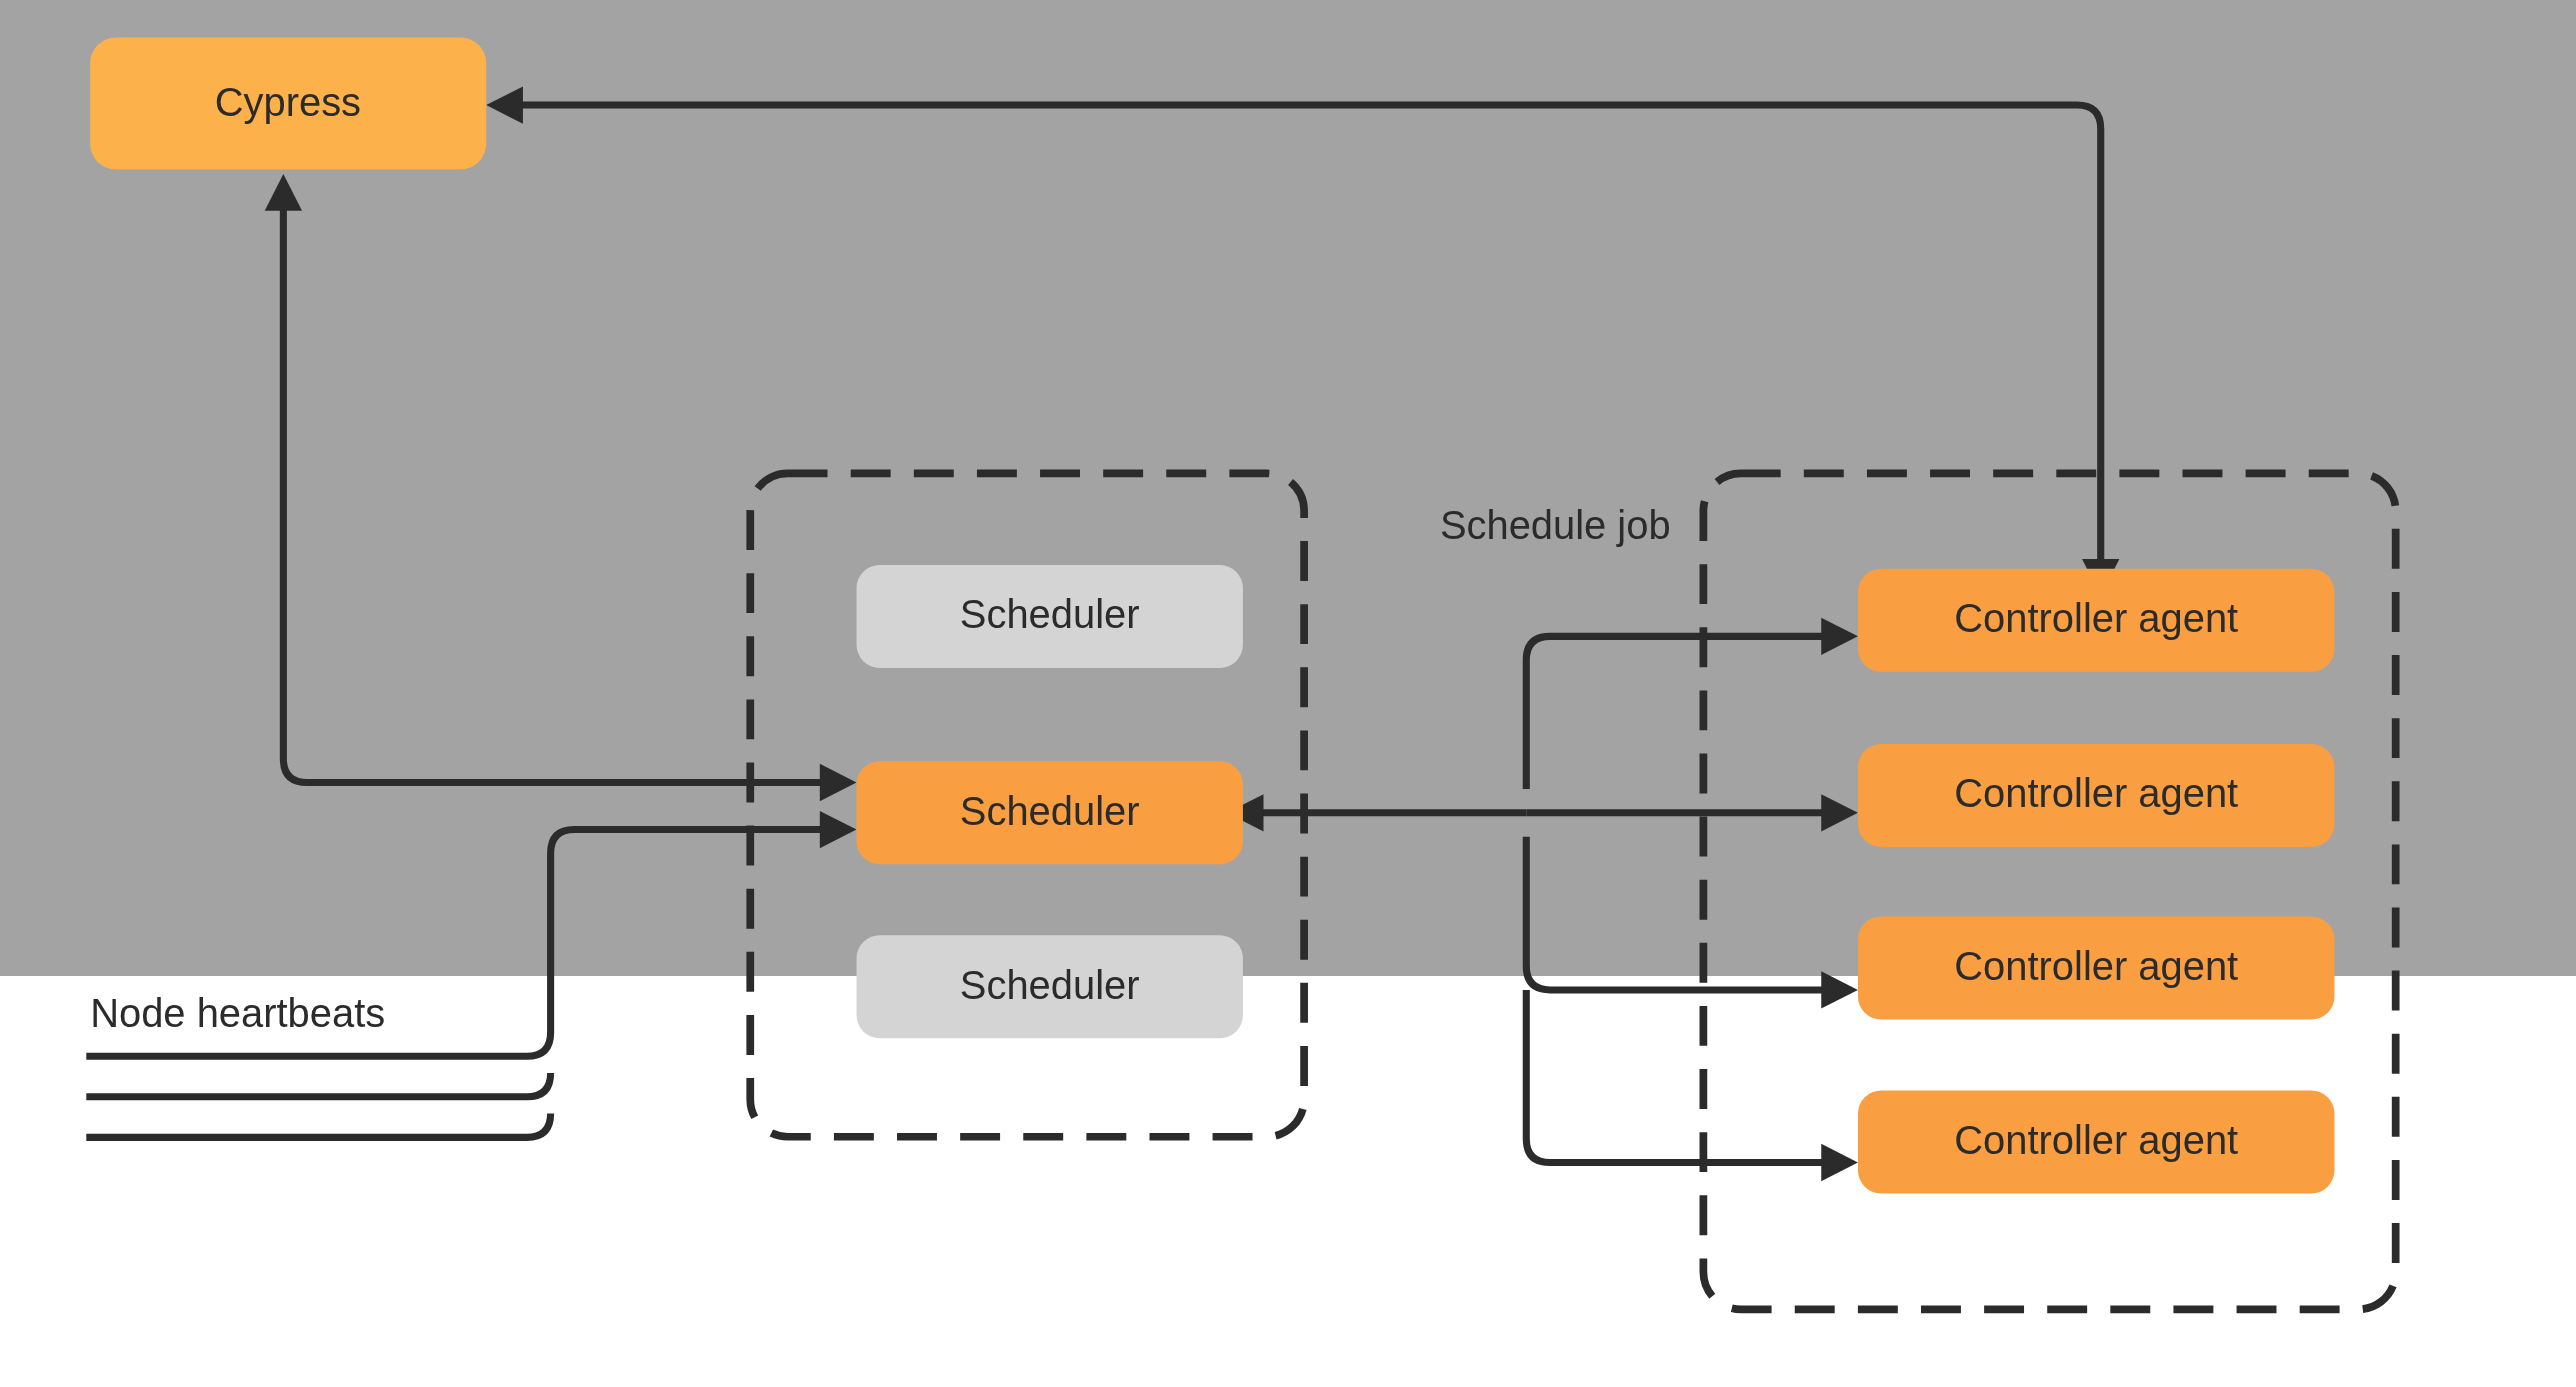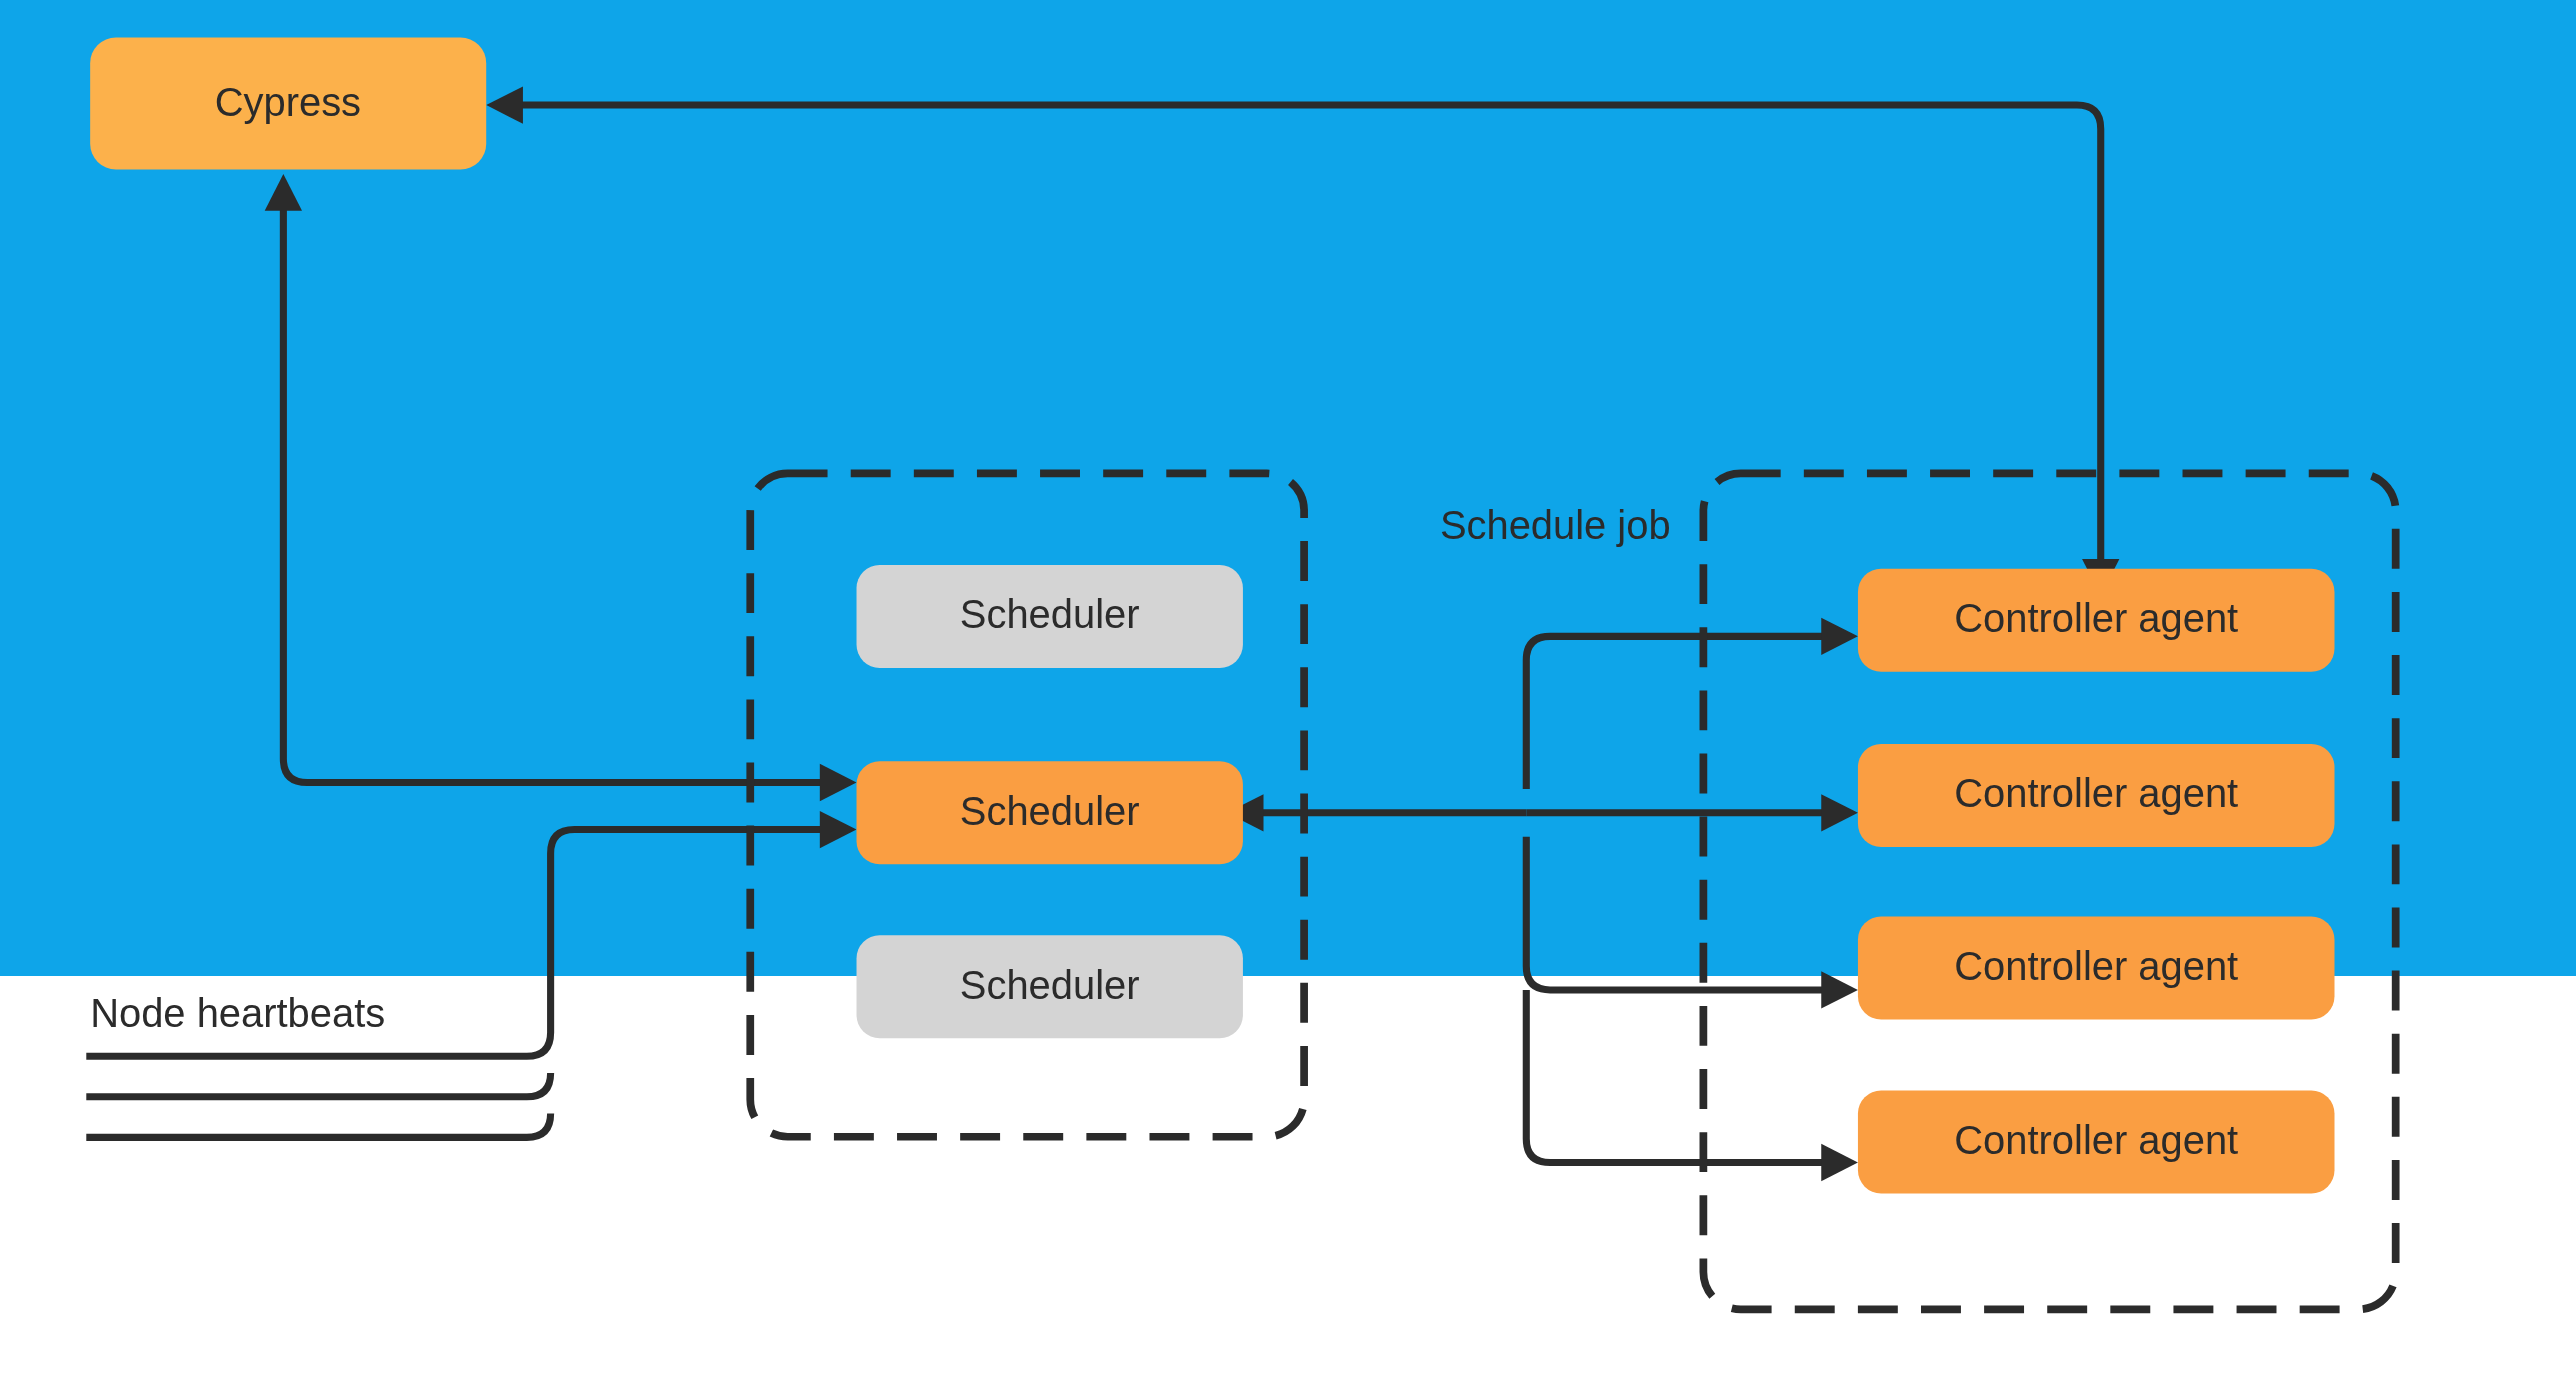--- a/index.html
+++ b/index.html
@@ -10,21 +10,21 @@
   body {
     width: 2576px;
     height: 1388px;
     font-family: "Liberation Sans", sans-serif;
     overflow: hidden;
   }
   #diagram-root {
     position: relative;
     width: 2576px;
     height: 976px;
-    background: #0ea5e9;
+    background: #a3a3a3;
   }
   svg.canvas {
     position: absolute;
     top: 0;
     left: 0;
     width: 2576px;
     height: 1388px;
     display: block;
   }
   .node-rect {

